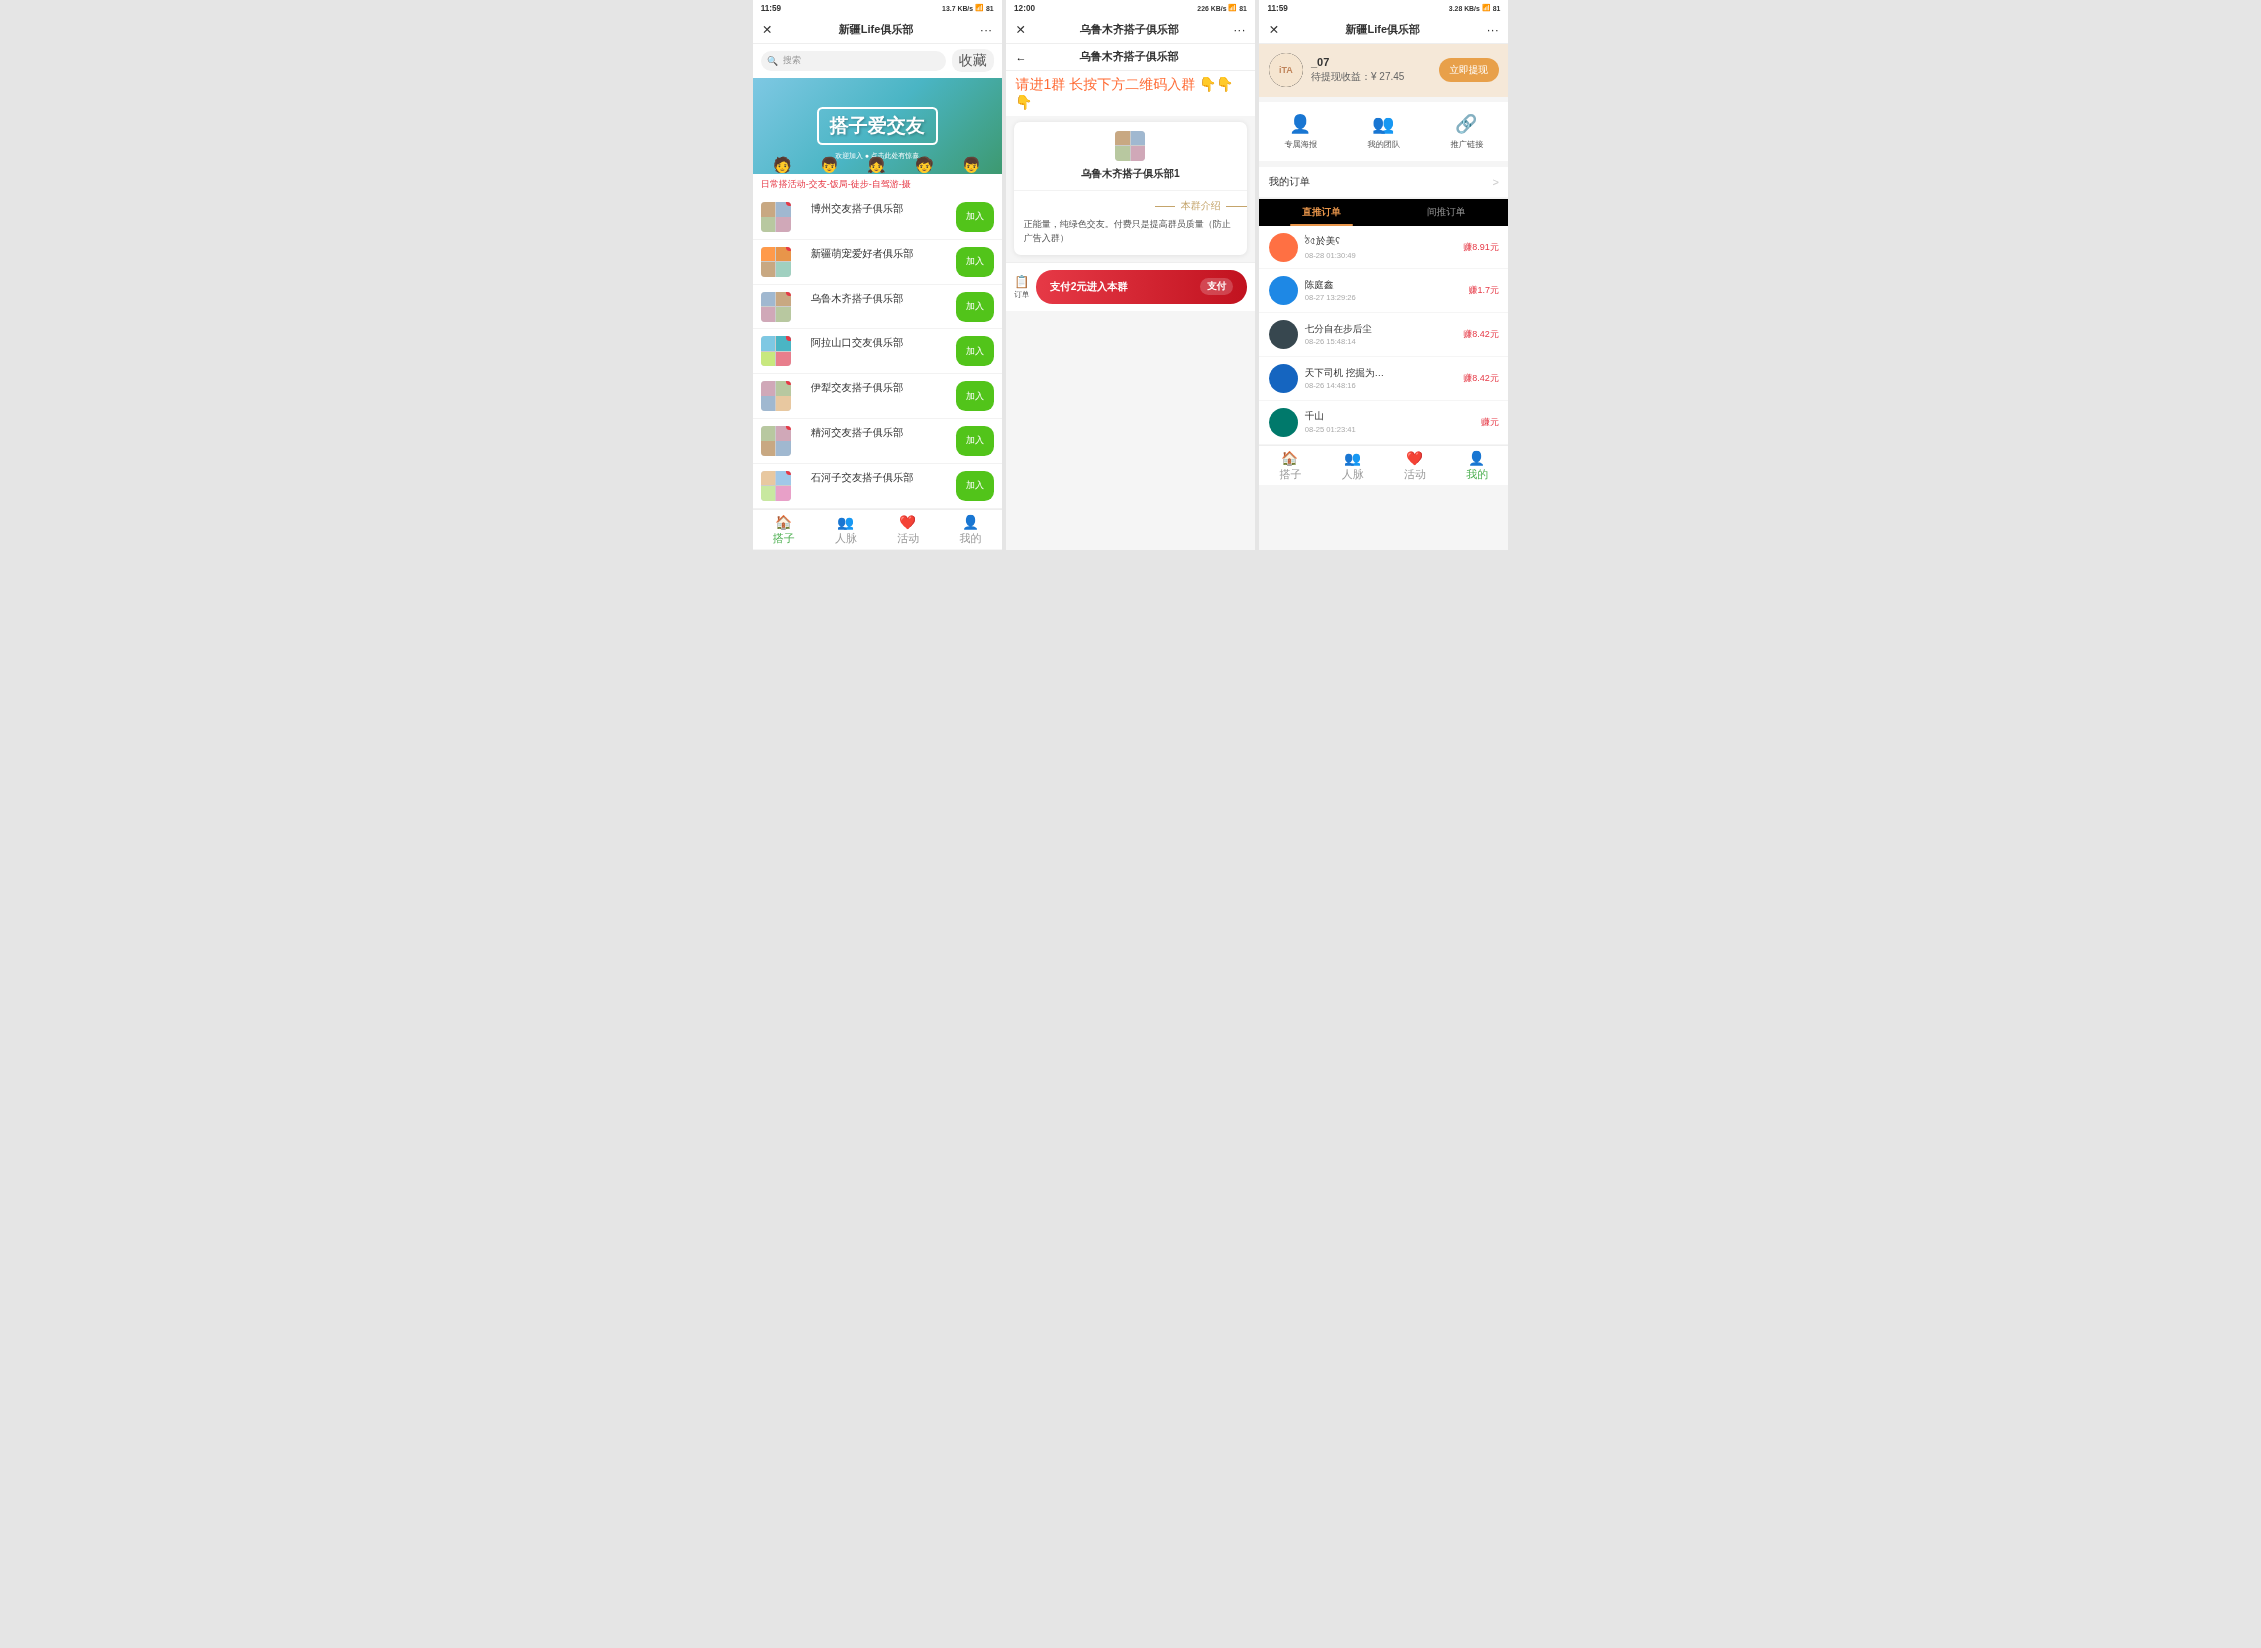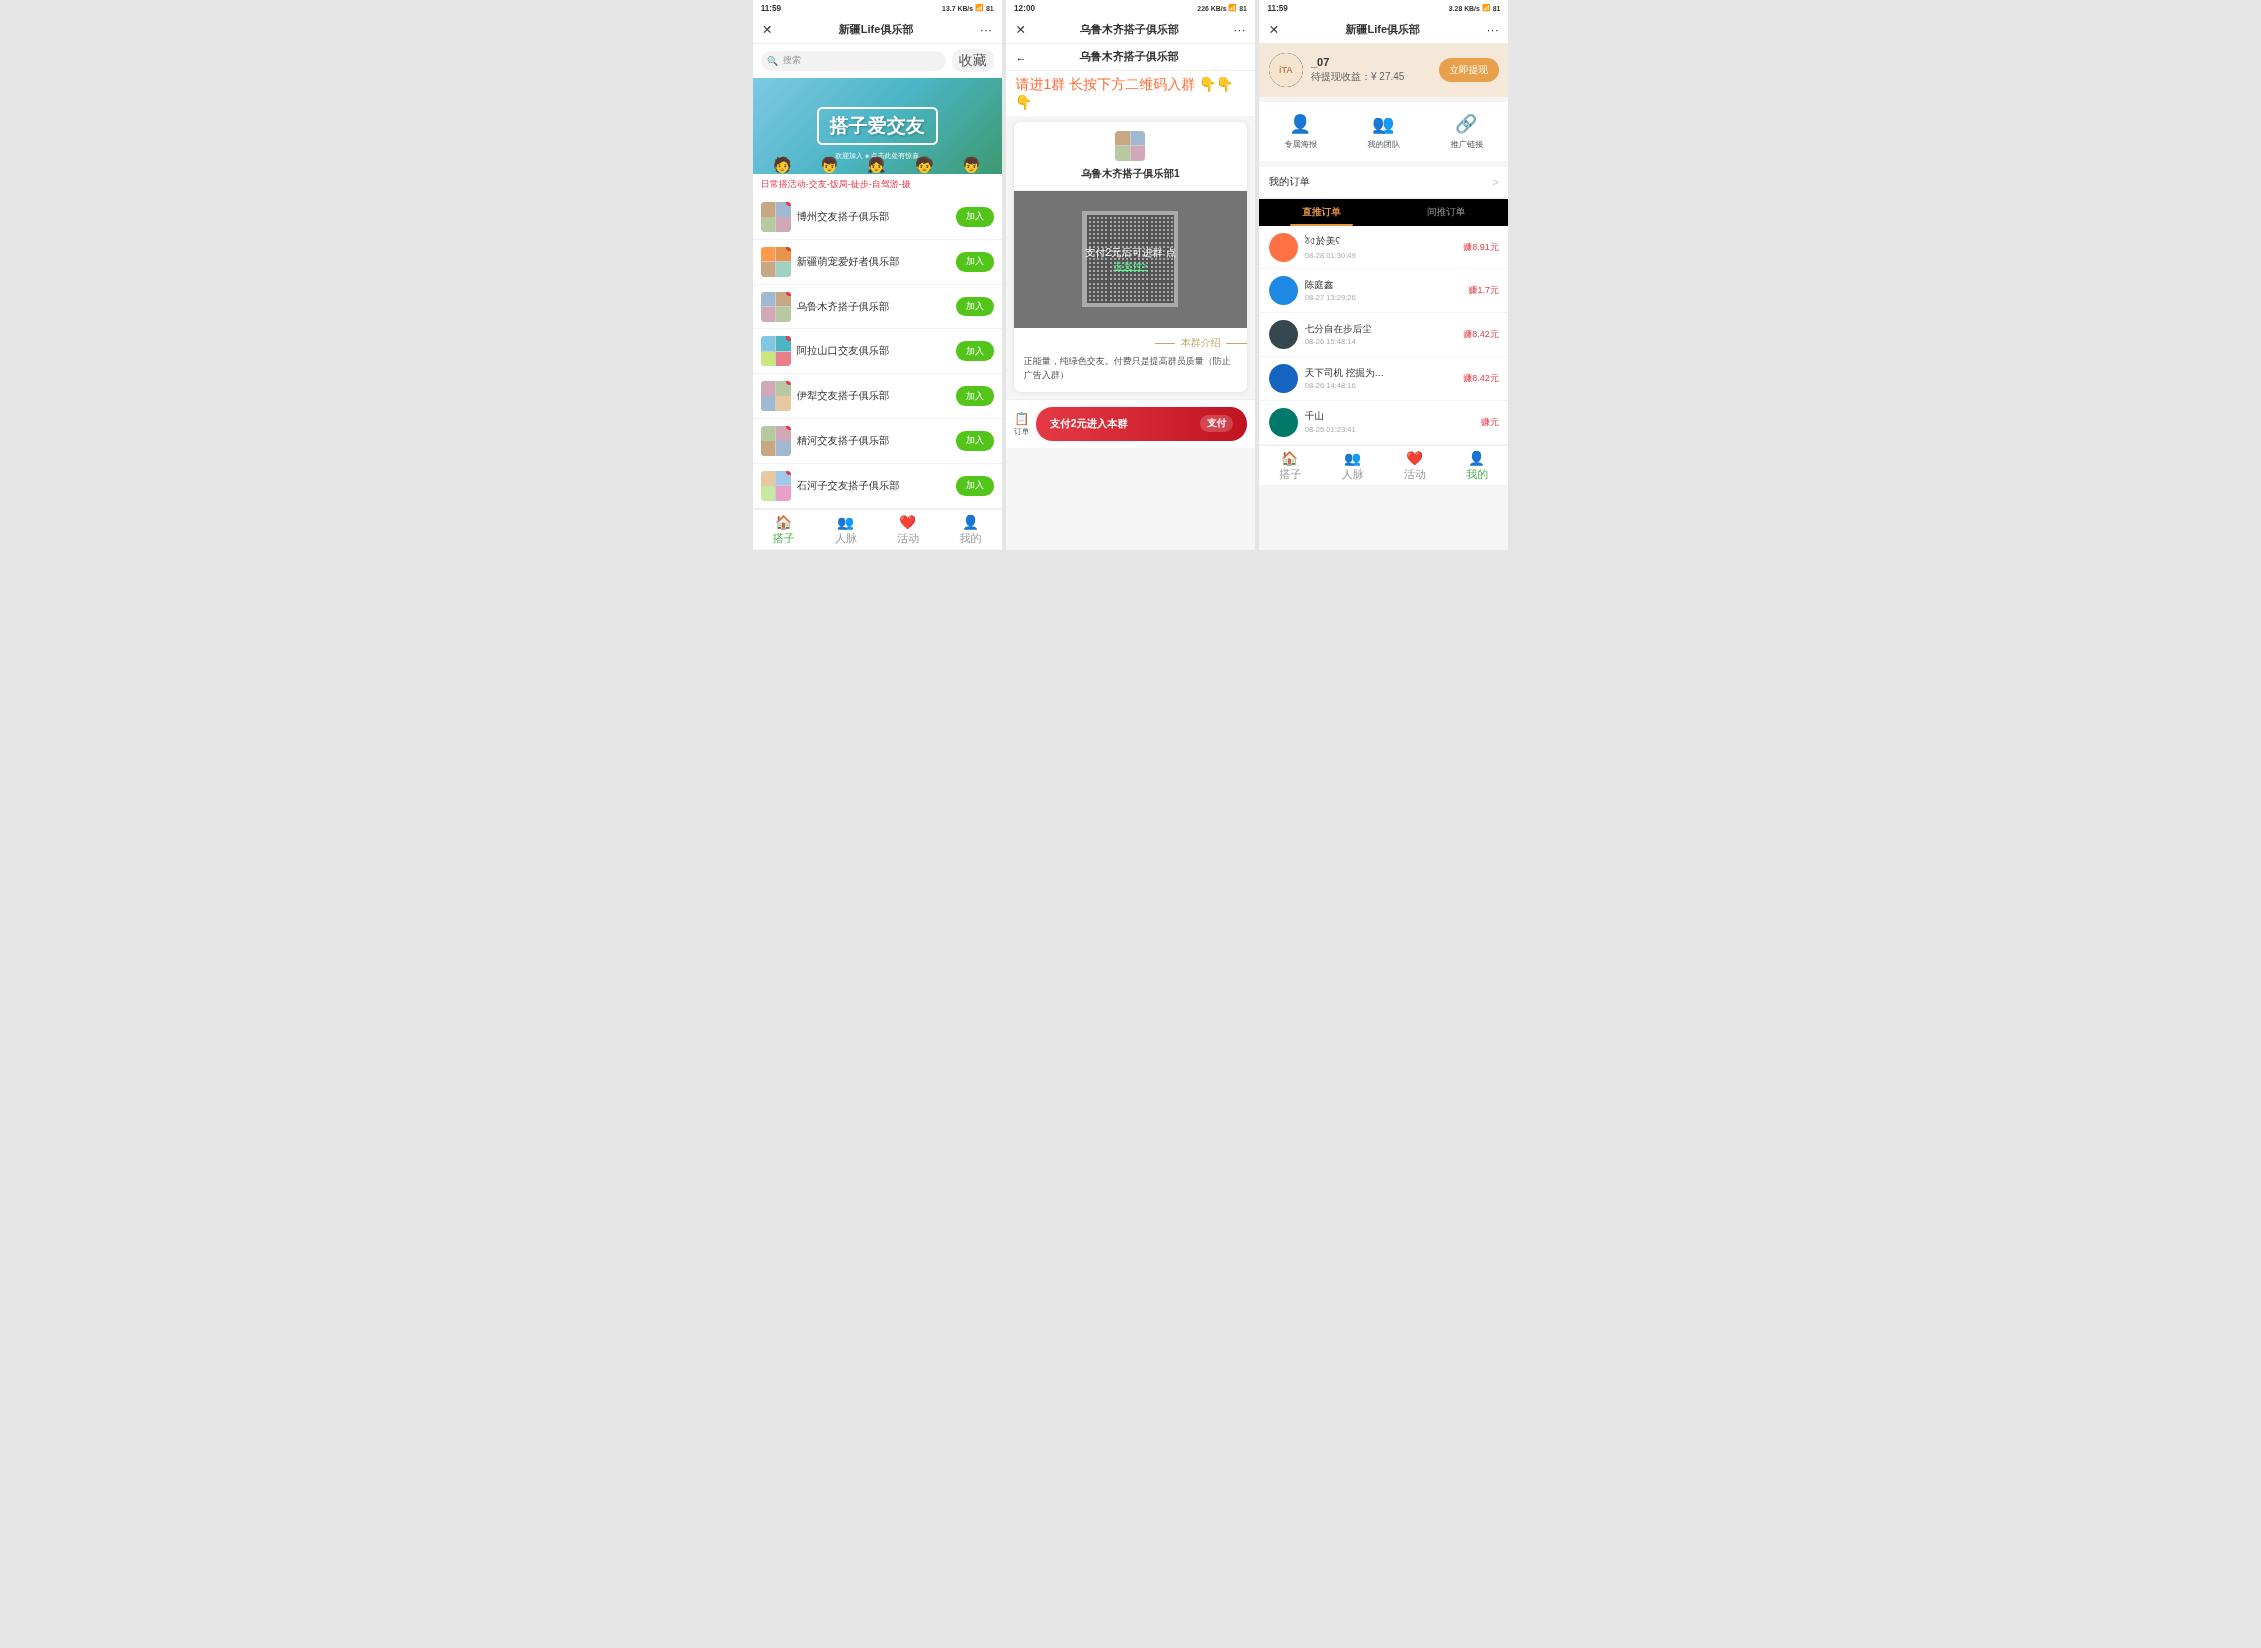--- a/index.html
+++ b/index.html
@@ -118,24 +118,23 @@
       background: #fff;
       padding: 4.1px 8.2px;
       font-size: 9px;
       color: #e63946;
       white-space: nowrap;
       overflow: hidden;
     }
     .club-list { background: #fff; }
     .club-item {
       display: flex;
-      align-items: center;
       padding: 6.9px 8.2px;
       border-bottom: 0.7px solid #f2f2f2;
-      gap: 6px;
+      gap: 20px;
     }
     .club-avatar {
       width: 30px;
       height: 30px;
       border-radius: 4.1px;
       background: #ccc;
       position: relative;
       flex-shrink: 0;
       overflow: hidden;
     }
@@ -652,31 +651,20 @@
         <div class="group-card-avatar">
           <div class="avatar-grid">
             <div class="avatar-cell" style="background:#c8a882"></div>
             <div class="avatar-cell" style="background:#a0b8d0"></div>
             <div class="avatar-cell" style="background:#b8c8a0"></div>
             <div class="avatar-cell" style="background:#d0a8b8"></div>
           </div>
         </div>
         <span class="group-card-name">乌鲁木齐搭子俱乐部1</span>
       </div>
-      <div class="qr-area">
-        <div class="qr-code">
-          <div class="qr-inner"></div>
-        </div>
-        <div class="qr-overlay">
-          <div class="qr-pay-text">
-            <span>支付2元后可进群 点</span>
-          </div>
-          <div class="qr-pay-link">击支付&gt;</div>
-        </div>
-      </div>
       <div class="section-title">
         <span>本群介绍</span>
       </div>
       <div class="group-desc">正能量，纯绿色交友。付费只是提高群员质量（防止广告入群）</div>
     </div>
     <div class="pay-bar">
       <div class="order-btn">
         <span class="order-btn-icon">📋</span>
         <span>订单</span>
       </div>

